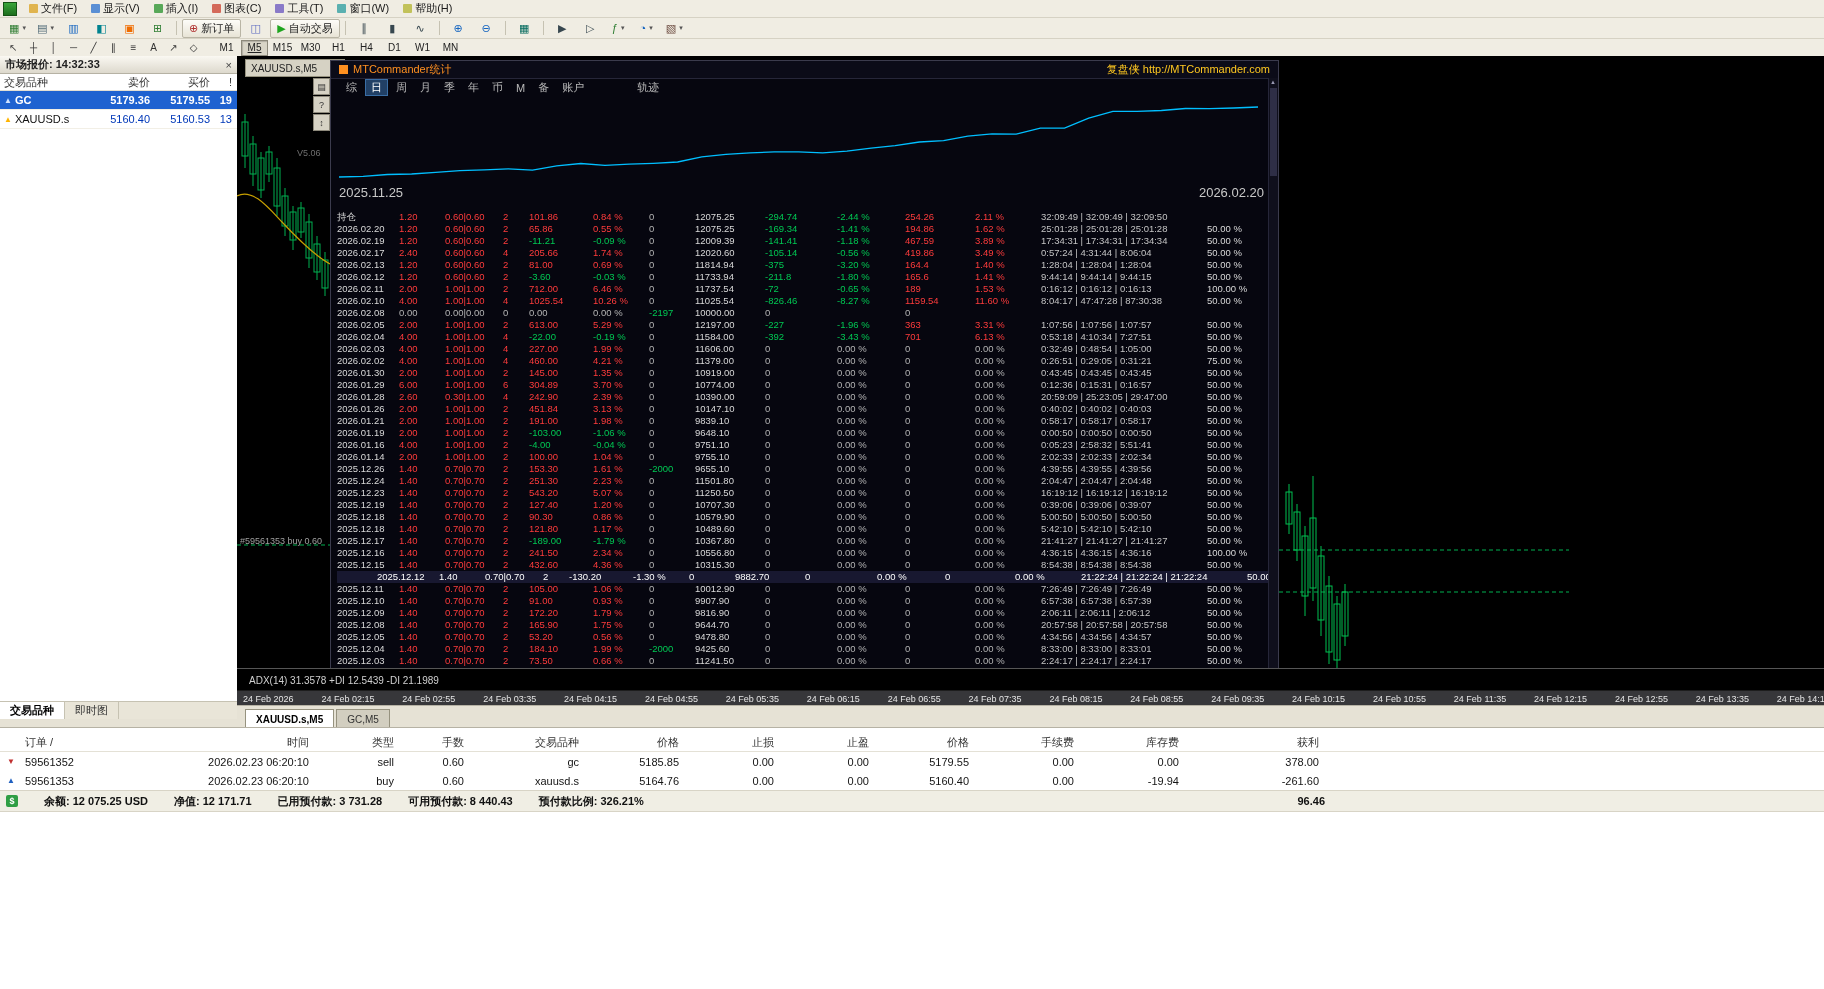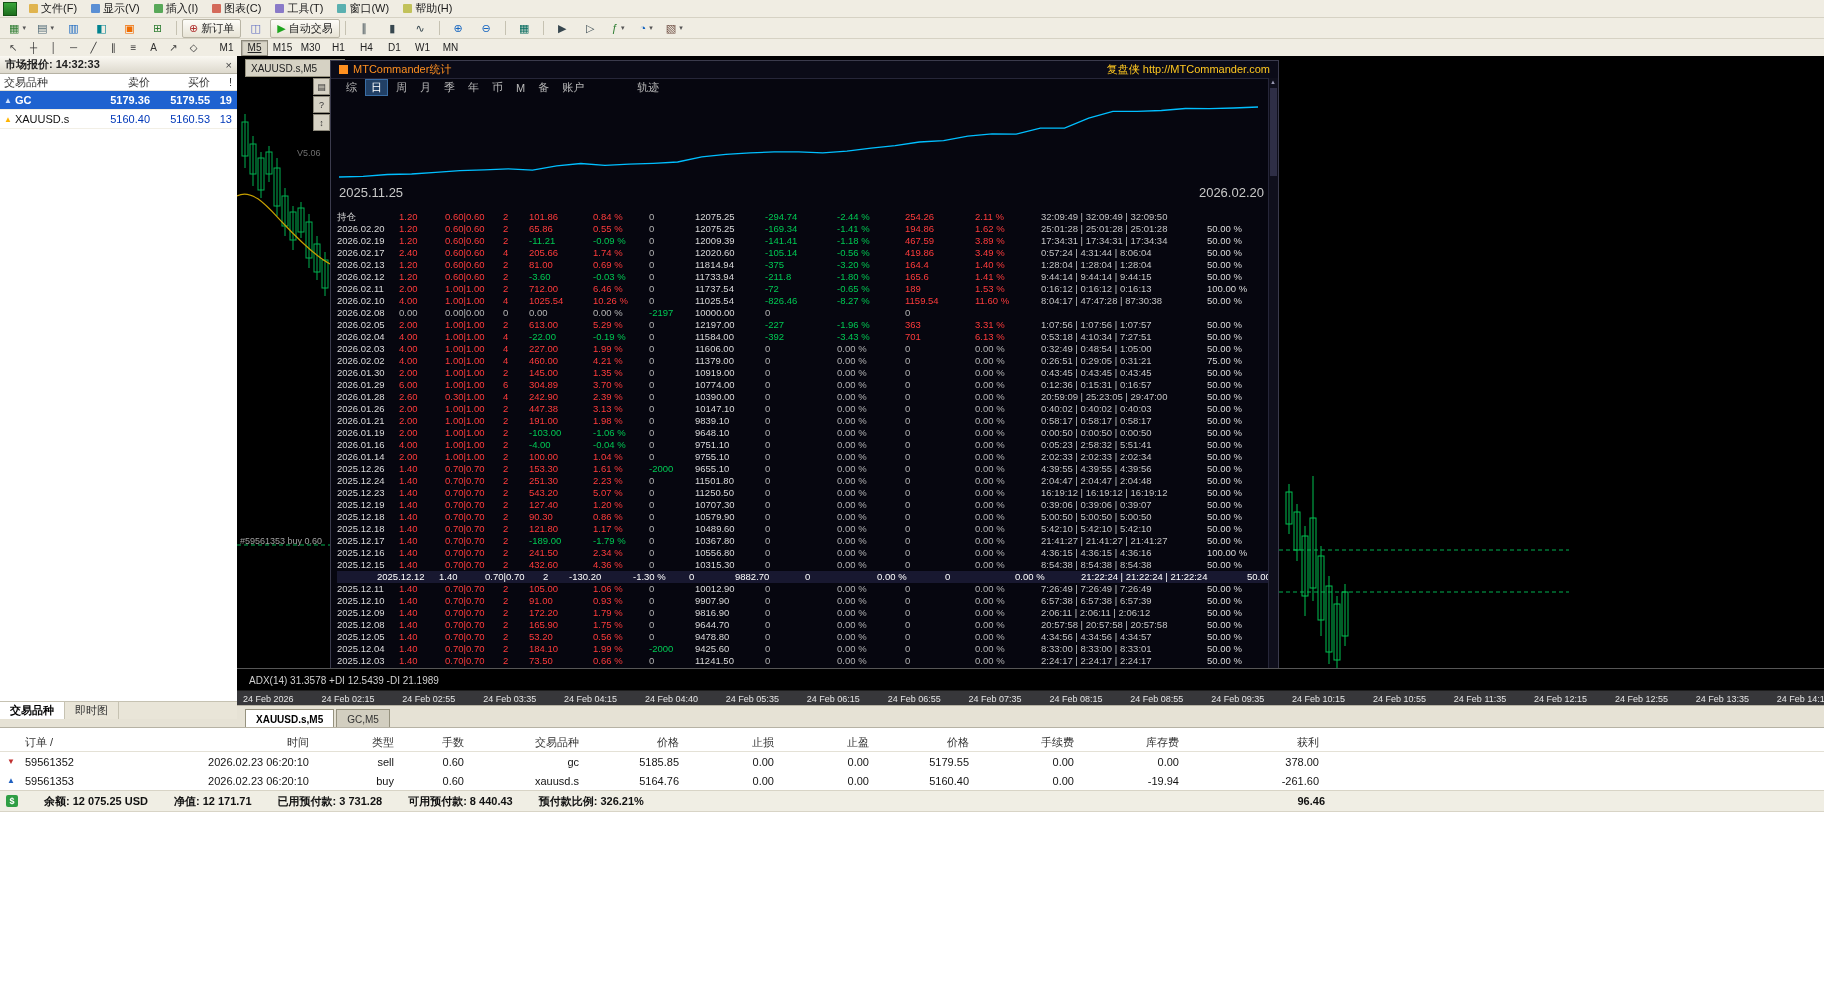--- a/index.html
+++ b/index.html
@@ -619,21 +619,21 @@
           <div class="sc zero">0</div>
           <div class="sc zero">0.00 %</div>
           <div class="sc dim">20:59:09 | 25:23:05 | 29:47:00</div>
           <div class="sc neu">50.00 %</div>
         </div>
         <div class="sgrid srow">
           <div class="sc neu">2026.01.26</div>
           <div class="sc pos">2.00</div>
           <div class="sc pos">1.00|1.00</div>
           <div class="sc pos">2</div>
-          <div class="sc pos">447.38</div>
+          <div class="sc pos">451.84</div>
           <div class="sc pos">3.13 %</div>
           <div class="sc zero">0</div>
           <div class="sc neu">10147.10</div>
           <div class="sc zero">0</div>
           <div class="sc zero">0.00 %</div>
           <div class="sc zero">0</div>
           <div class="sc zero">0.00 %</div>
           <div class="sc dim">0:40:02 | 0:40:02 | 0:40:03</div>
           <div class="sc neu">50.00 %</div>
         </div>
@@ -982,21 +982,21 @@
 
   <div id="adx">
     <span>ADX(14) 31.3578 +DI 12.5439 -DI 21.1989</span>
   </div>
   <div id="taxis">
       <span class="tx">24 Feb 2026</span>
       <span class="tx">24 Feb 02:15</span>
       <span class="tx">24 Feb 02:55</span>
       <span class="tx">24 Feb 03:35</span>
       <span class="tx">24 Feb 04:15</span>
-      <span class="tx">24 Feb 04:40</span>
+      <span class="tx">24 Feb 04:55</span>
       <span class="tx">24 Feb 05:35</span>
       <span class="tx">24 Feb 06:15</span>
       <span class="tx">24 Feb 06:55</span>
       <span class="tx">24 Feb 07:35</span>
       <span class="tx">24 Feb 08:15</span>
       <span class="tx">24 Feb 08:55</span>
       <span class="tx">24 Feb 09:35</span>
       <span class="tx">24 Feb 10:15</span>
       <span class="tx">24 Feb 10:55</span>
       <span class="tx">24 Feb 11:35</span>

